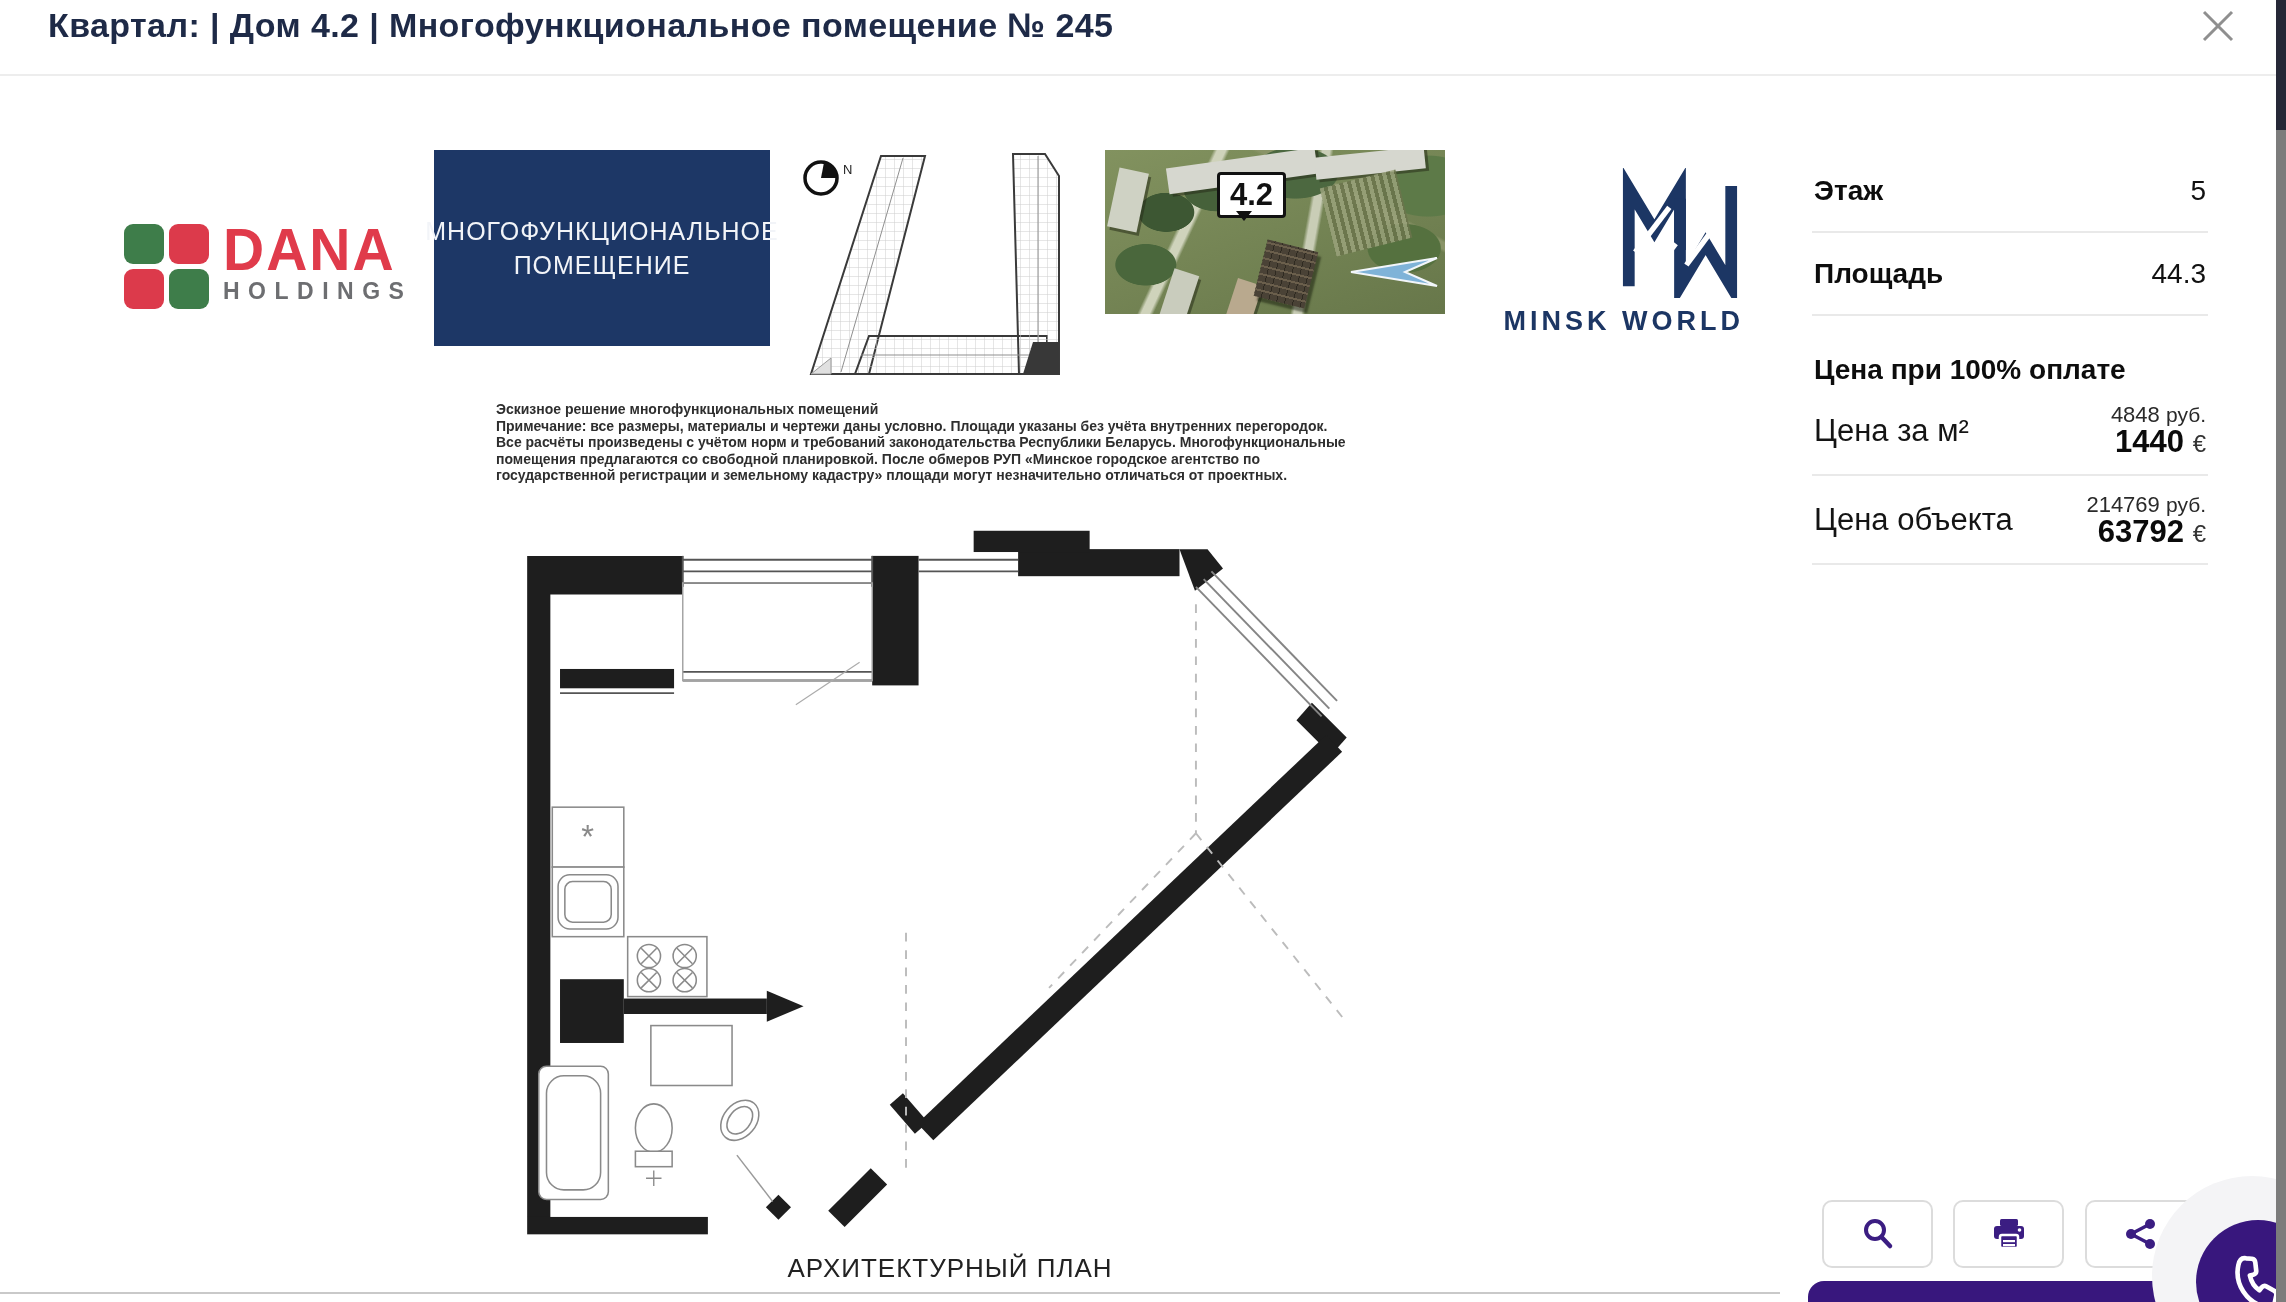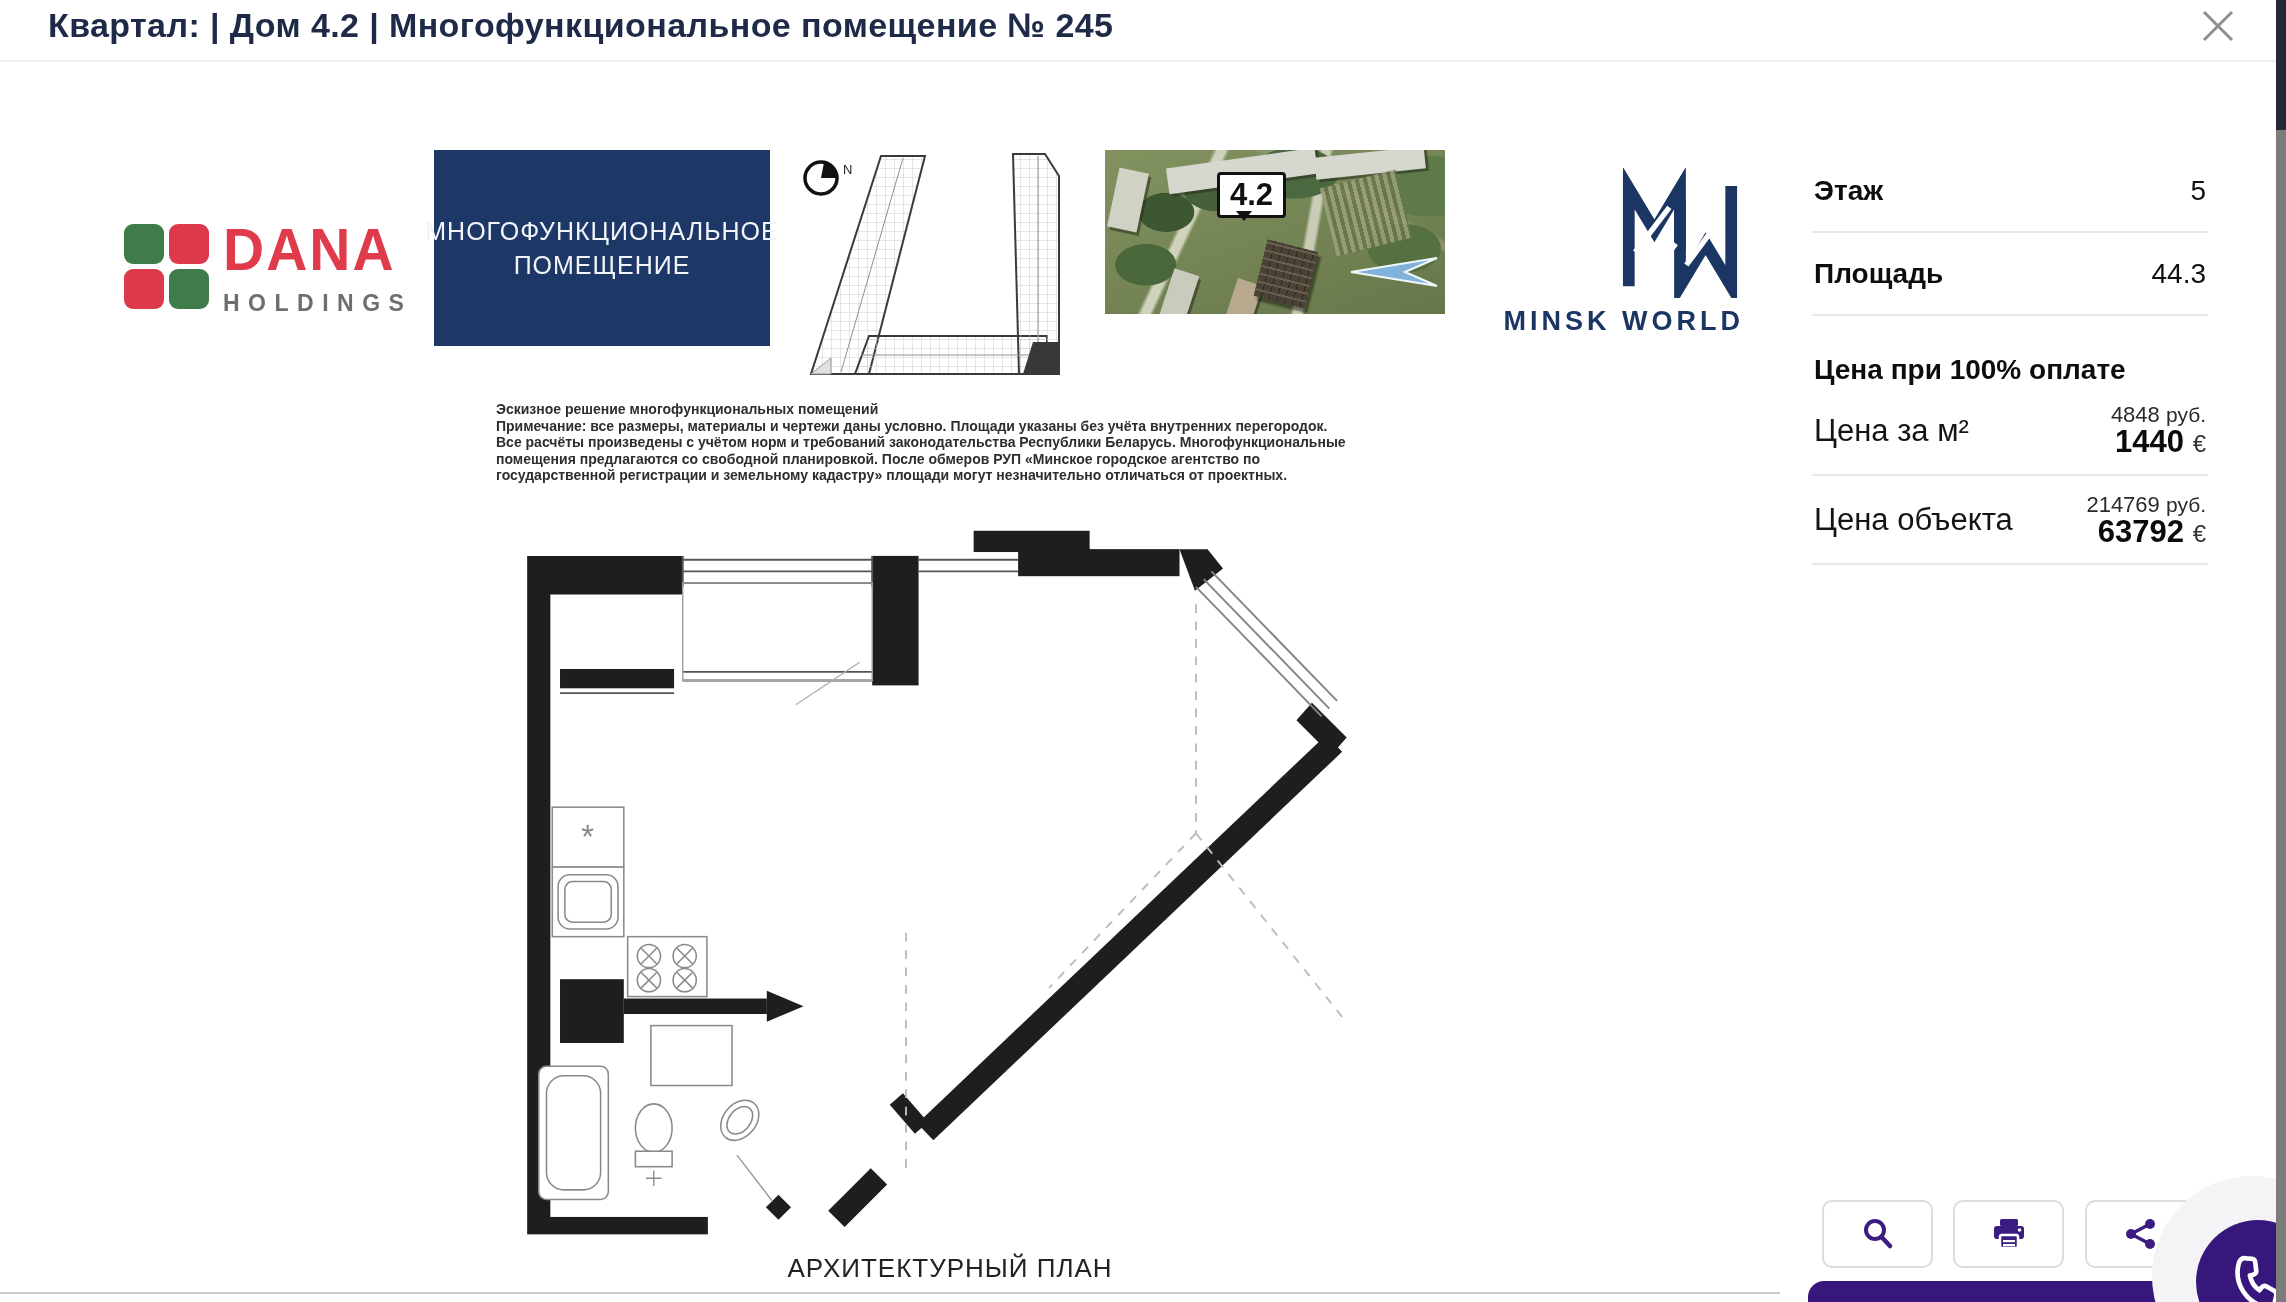--- a/index.html
+++ b/index.html
@@ -1,36 +1,36 @@
 <!DOCTYPE html>
 <html><head>
 <meta charset="utf-8">
 <style>
   * { margin:0; padding:0; box-sizing:border-box; }
   html,body { background:#e8e8e8; }
   body { font-family:"Liberation Sans", sans-serif; }
   .stage { position:relative; width:2286px; height:1302px; background:#fff; overflow:hidden; }
 
   
-  .header { position:absolute; left:0; top:0; width:2276px; height:62px; background:#fff; border-bottom:2px solid #ededed; }
+  .header { position:absolute; left:0; top:0; width:2276px; height:76px; background:#fff; border-bottom:2px solid #ededed; }
   .title { position:absolute; left:48px; top:6px; font-size:34px; font-weight:600; color:#1e2a47; letter-spacing:.4px; white-space:nowrap; }
   .close-btn { position:absolute; left:2196px; top:4px; width:44px; height:44px; cursor:pointer; background:none; border:none; }
   .close-btn svg { display:block; }
 
   
   .scrollbar { position:absolute; right:0; top:0; width:10px; height:1302px; background:#7c7c7c; }
   .scroll-thumb { position:absolute; left:0; top:0; width:10px; height:130px; background:#262837; }
 
   
   .dana { position:absolute; left:124px; top:224px; display:flex; align-items:flex-start; }
   .dana-squares { display:grid; grid-template-columns:40px 40px; grid-template-rows:40px 40px; gap:5px; margin-right:14px; }
   .dana-squares span { border-radius:9px; }
   .sq-g { background:#3e7d4a; } .sq-r { background:#dc3a4b; }
   .dana-text .dana-name { font-size:57px; font-weight:800; color:#e03b4b; letter-spacing:2px; line-height:48px; transform:scaleY(1.05); transform-origin:top left; }
-  .dana-text .dana-sub { font-size:23px; font-weight:700; color:#6d6e71; letter-spacing:8.5px; margin-top:18px; }
+  .dana-text .dana-sub { font-size:23px; font-weight:700; color:#6d6e71; letter-spacing:8.5px; margin-top:6px; }
 
   .type-box { position:absolute; left:434px; top:150px; width:336px; height:196px; background:#1d3766; display:flex; flex-direction:column; align-items:center; justify-content:center; }
   .type-box div { color:#f2f4f8; font-size:25px; font-weight:500; letter-spacing:1px; line-height:34px; text-align:center; }
 
   .overview { position:absolute; left:795px; top:150px; width:292px; height:230px; background:#fff; }
 
   .photo { position:absolute; left:1105px; top:150px; width:340px; height:164px; overflow:hidden;
     background-color:#75854f;
     background-image:
       radial-gradient(46px 32px at 18% 38%, #3d5733 0 60%, transparent 62%),

